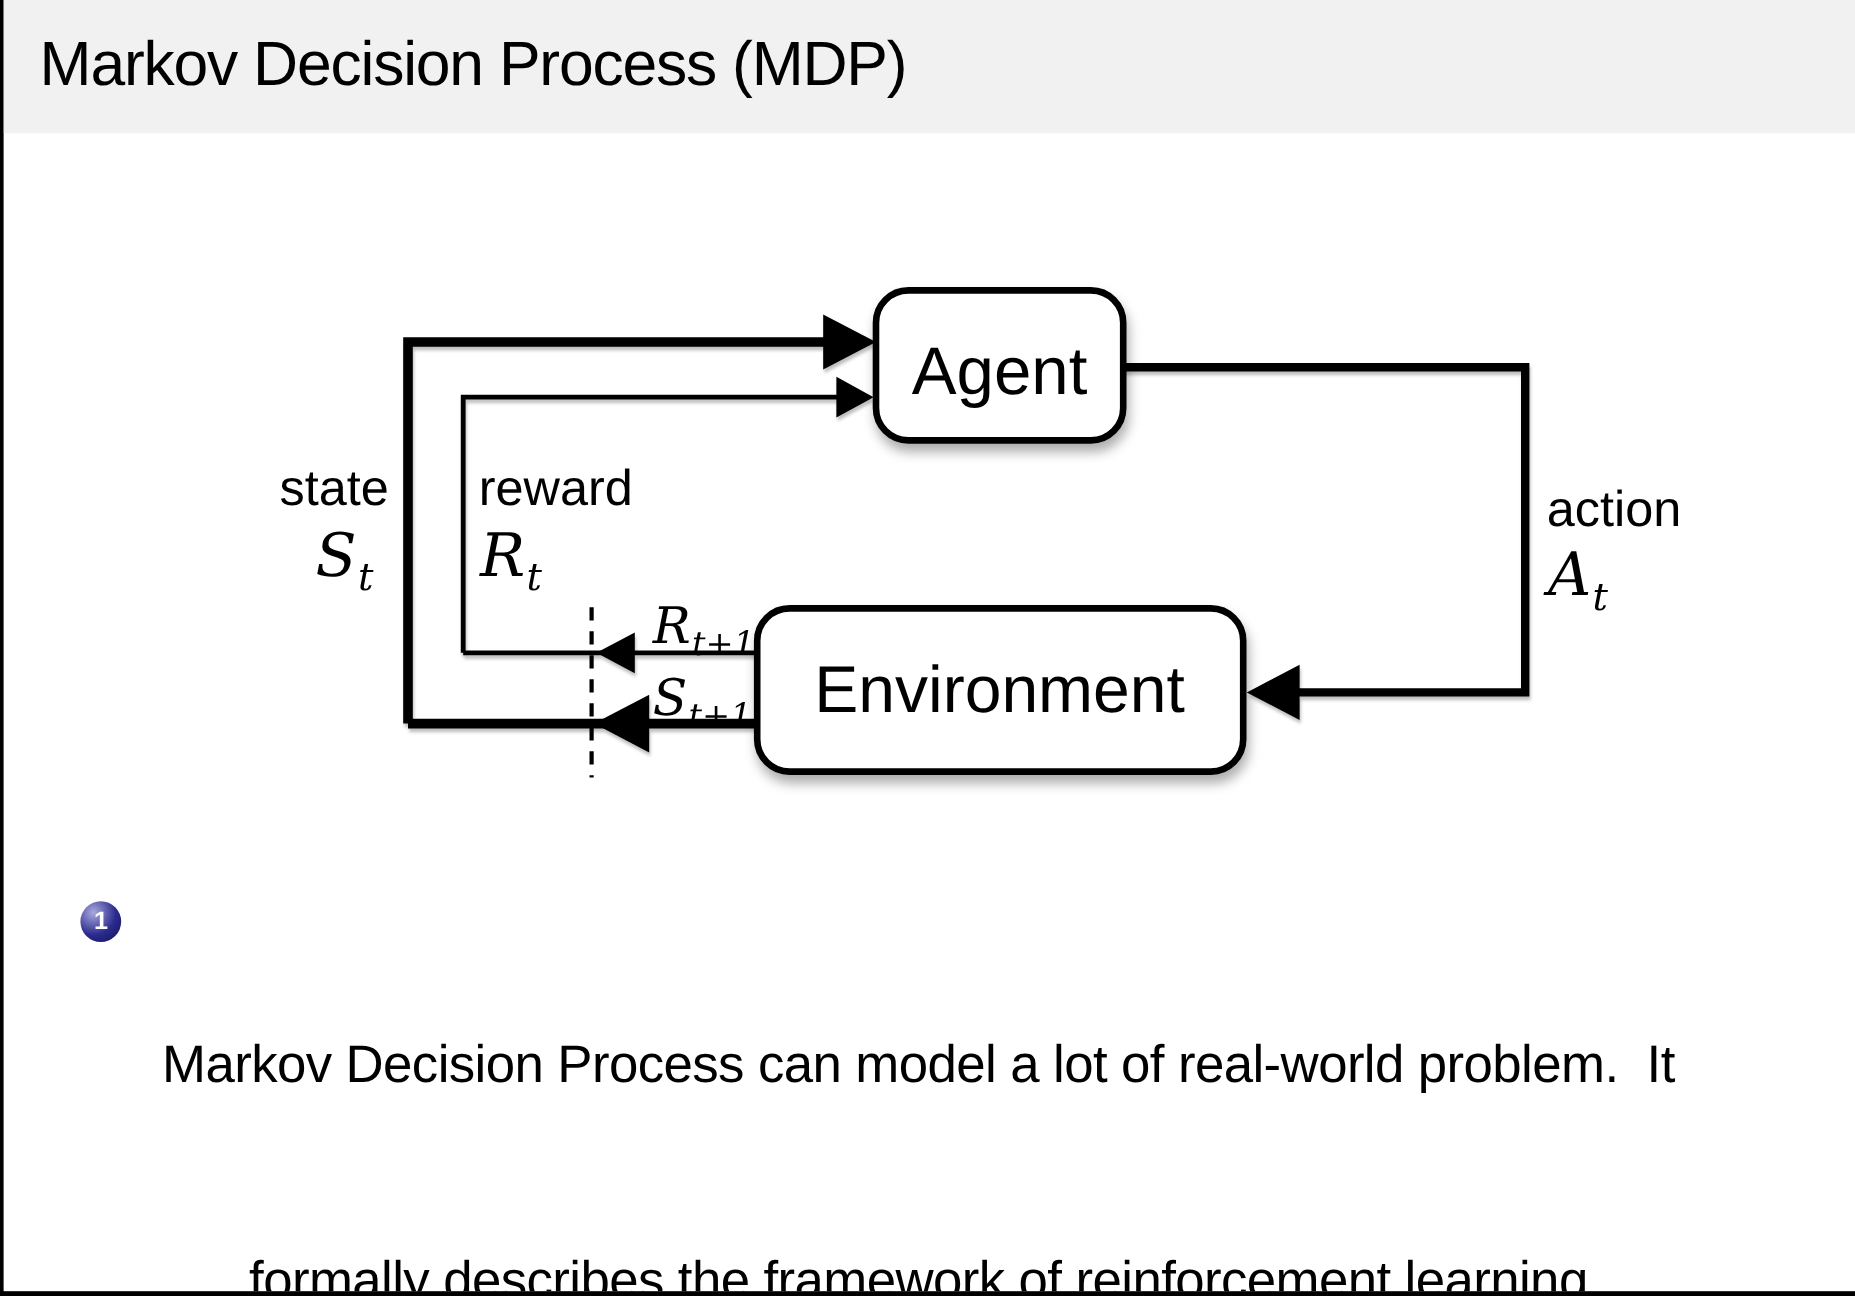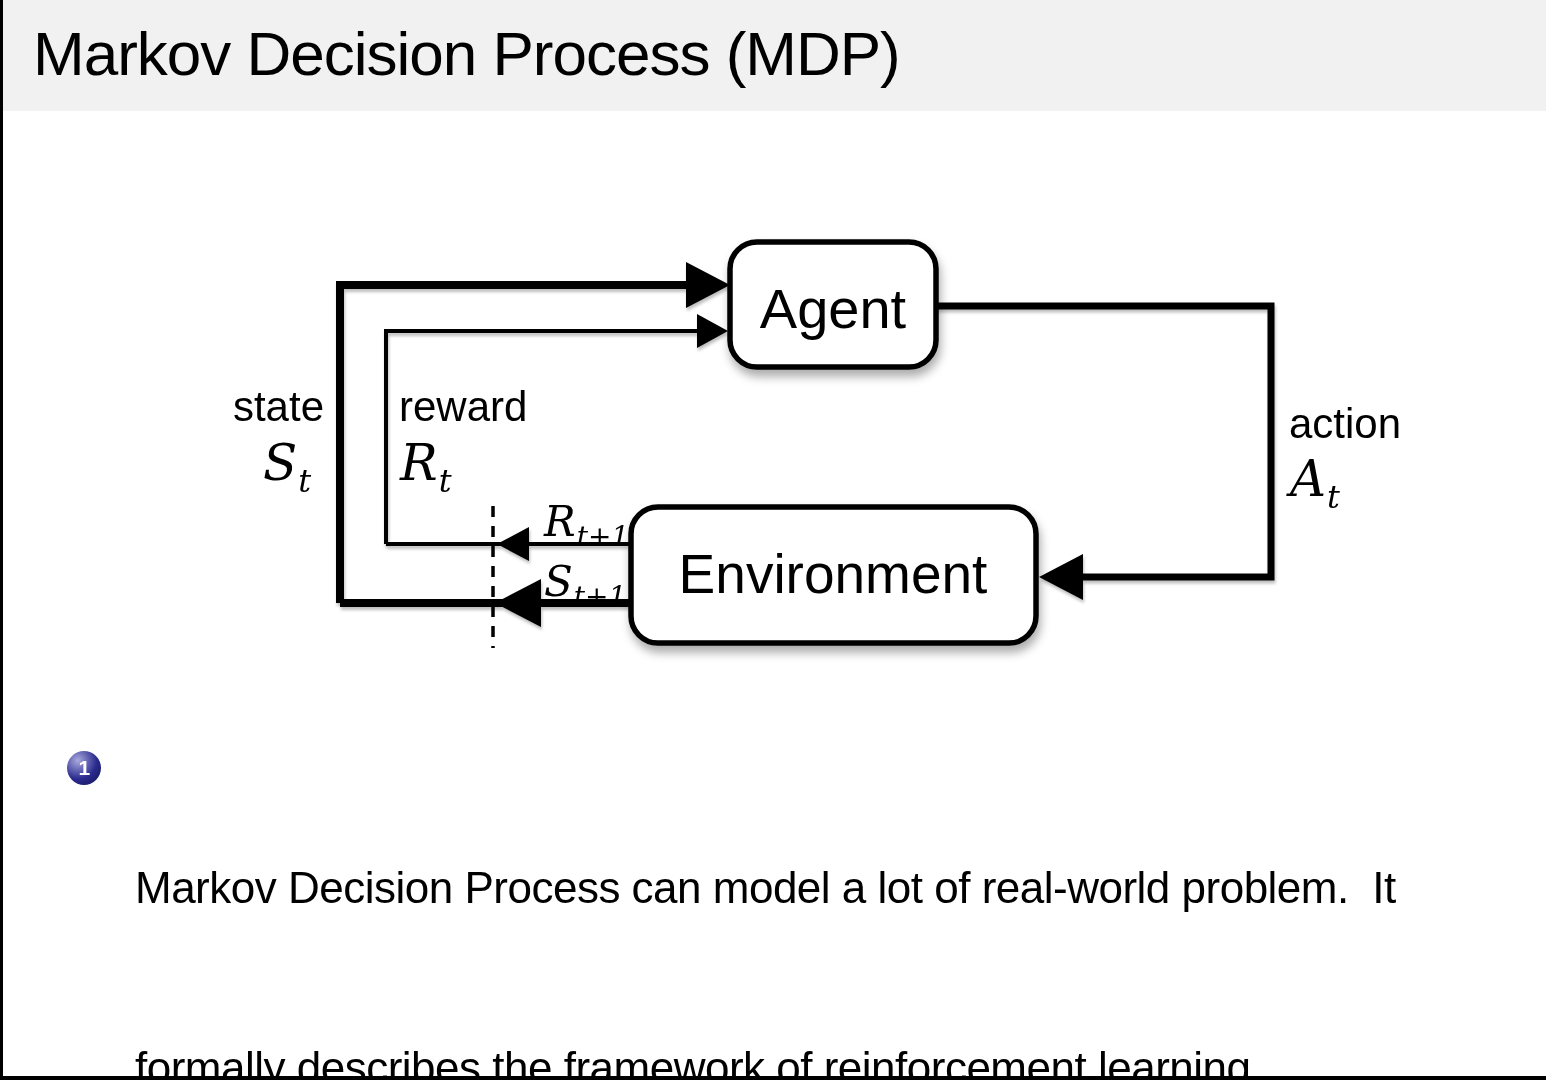--- a/index.html
+++ b/index.html
@@ -14,21 +14,21 @@
     font-family:"Liberation Sans",sans-serif;
     color:var(--ink,#000);
   }
   .header{
     position:absolute;left:0;top:0;right:0;height:111px;
     background:var(--header-bg,#f1f1f1);
     display:flex;align-items:center;
   }
   .title{
     margin:0 0 4px 30px;
-    font-size:62px;font-weight:500;letter-spacing:-1px;
+    font-size:52px;font-weight:500;letter-spacing:-1px;
     color:var(--ink,#000);
     white-space:nowrap;
   }
   svg.diagram{position:absolute;left:0;top:0;width:1546px;height:1080px;}
   svg .stroke{stroke:var(--ink,#000);fill:none;}
   svg .fillink{fill:var(--ink,#000);stroke:none;}
   svg text{fill:var(--ink,#000);}
   .dlabel{font-family:"Liberation Sans",sans-serif;font-size:42px;}
   .dbox-label{font-family:"Liberation Sans",sans-serif;font-size:56px;}
   .dbox-label2{font-family:"Liberation Sans",sans-serif;font-size:55px;}
@@ -40,21 +40,21 @@
   .bullets{position:absolute;left:64px;top:738px;width:1460px;font-size:44px;letter-spacing:-0.5px;}
   .item{display:flex;align-items:flex-start;}
   .ball{
     flex:0 0 34px;width:34px;height:34px;border-radius:50%;
     background:radial-gradient(circle at 32% 28%, var(--ball-highlight,#a9a9dd) 0%, var(--ball-blue,#2b2b8f) 55%, var(--ball-dark,#10104e) 100%);
     color:#fff;display:flex;align-items:center;justify-content:center;
     font-size:21px;font-weight:bold;
     margin-top:13px;margin-right:34px;
   }
   .b-text{line-height:60px;white-space:pre-wrap;}
-  .b-line{display:block;}
+  .b-line{display:block;text-align:center;}
 </style>
 </head>
 <body>
 
 <div class="page">
 
   <div class="header">
     <h1 class="title">Markov Decision Process (MDP)</h1>
   </div>
 

